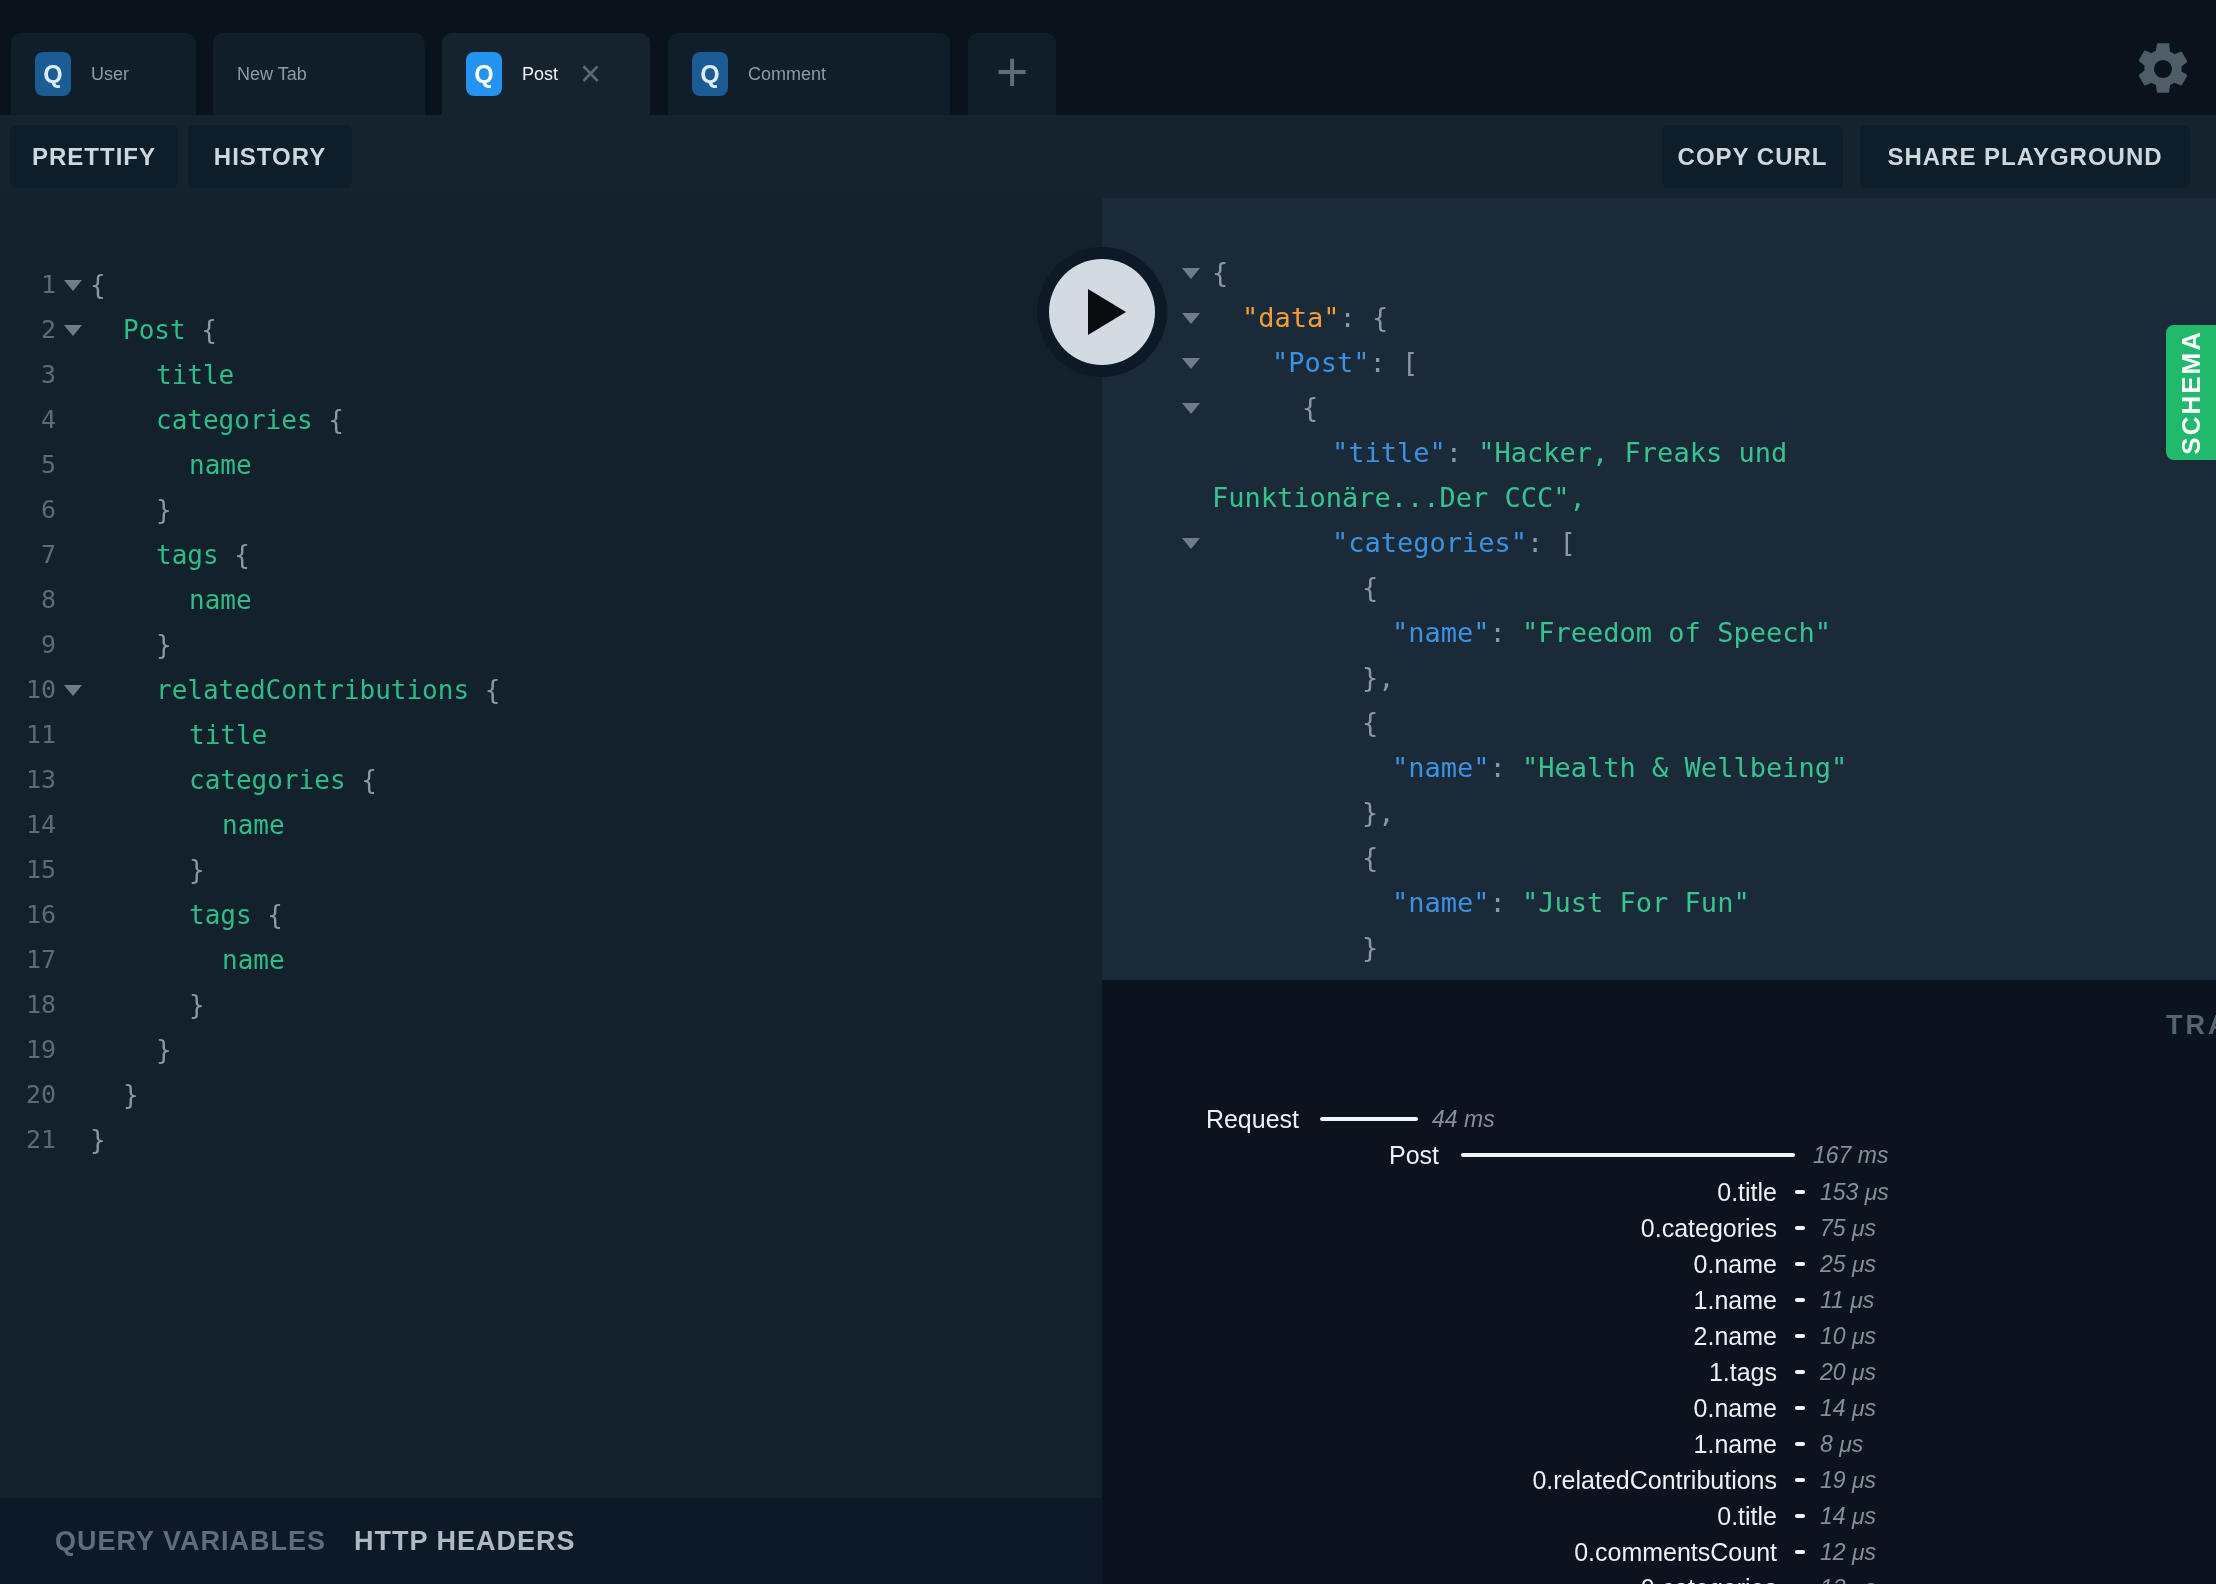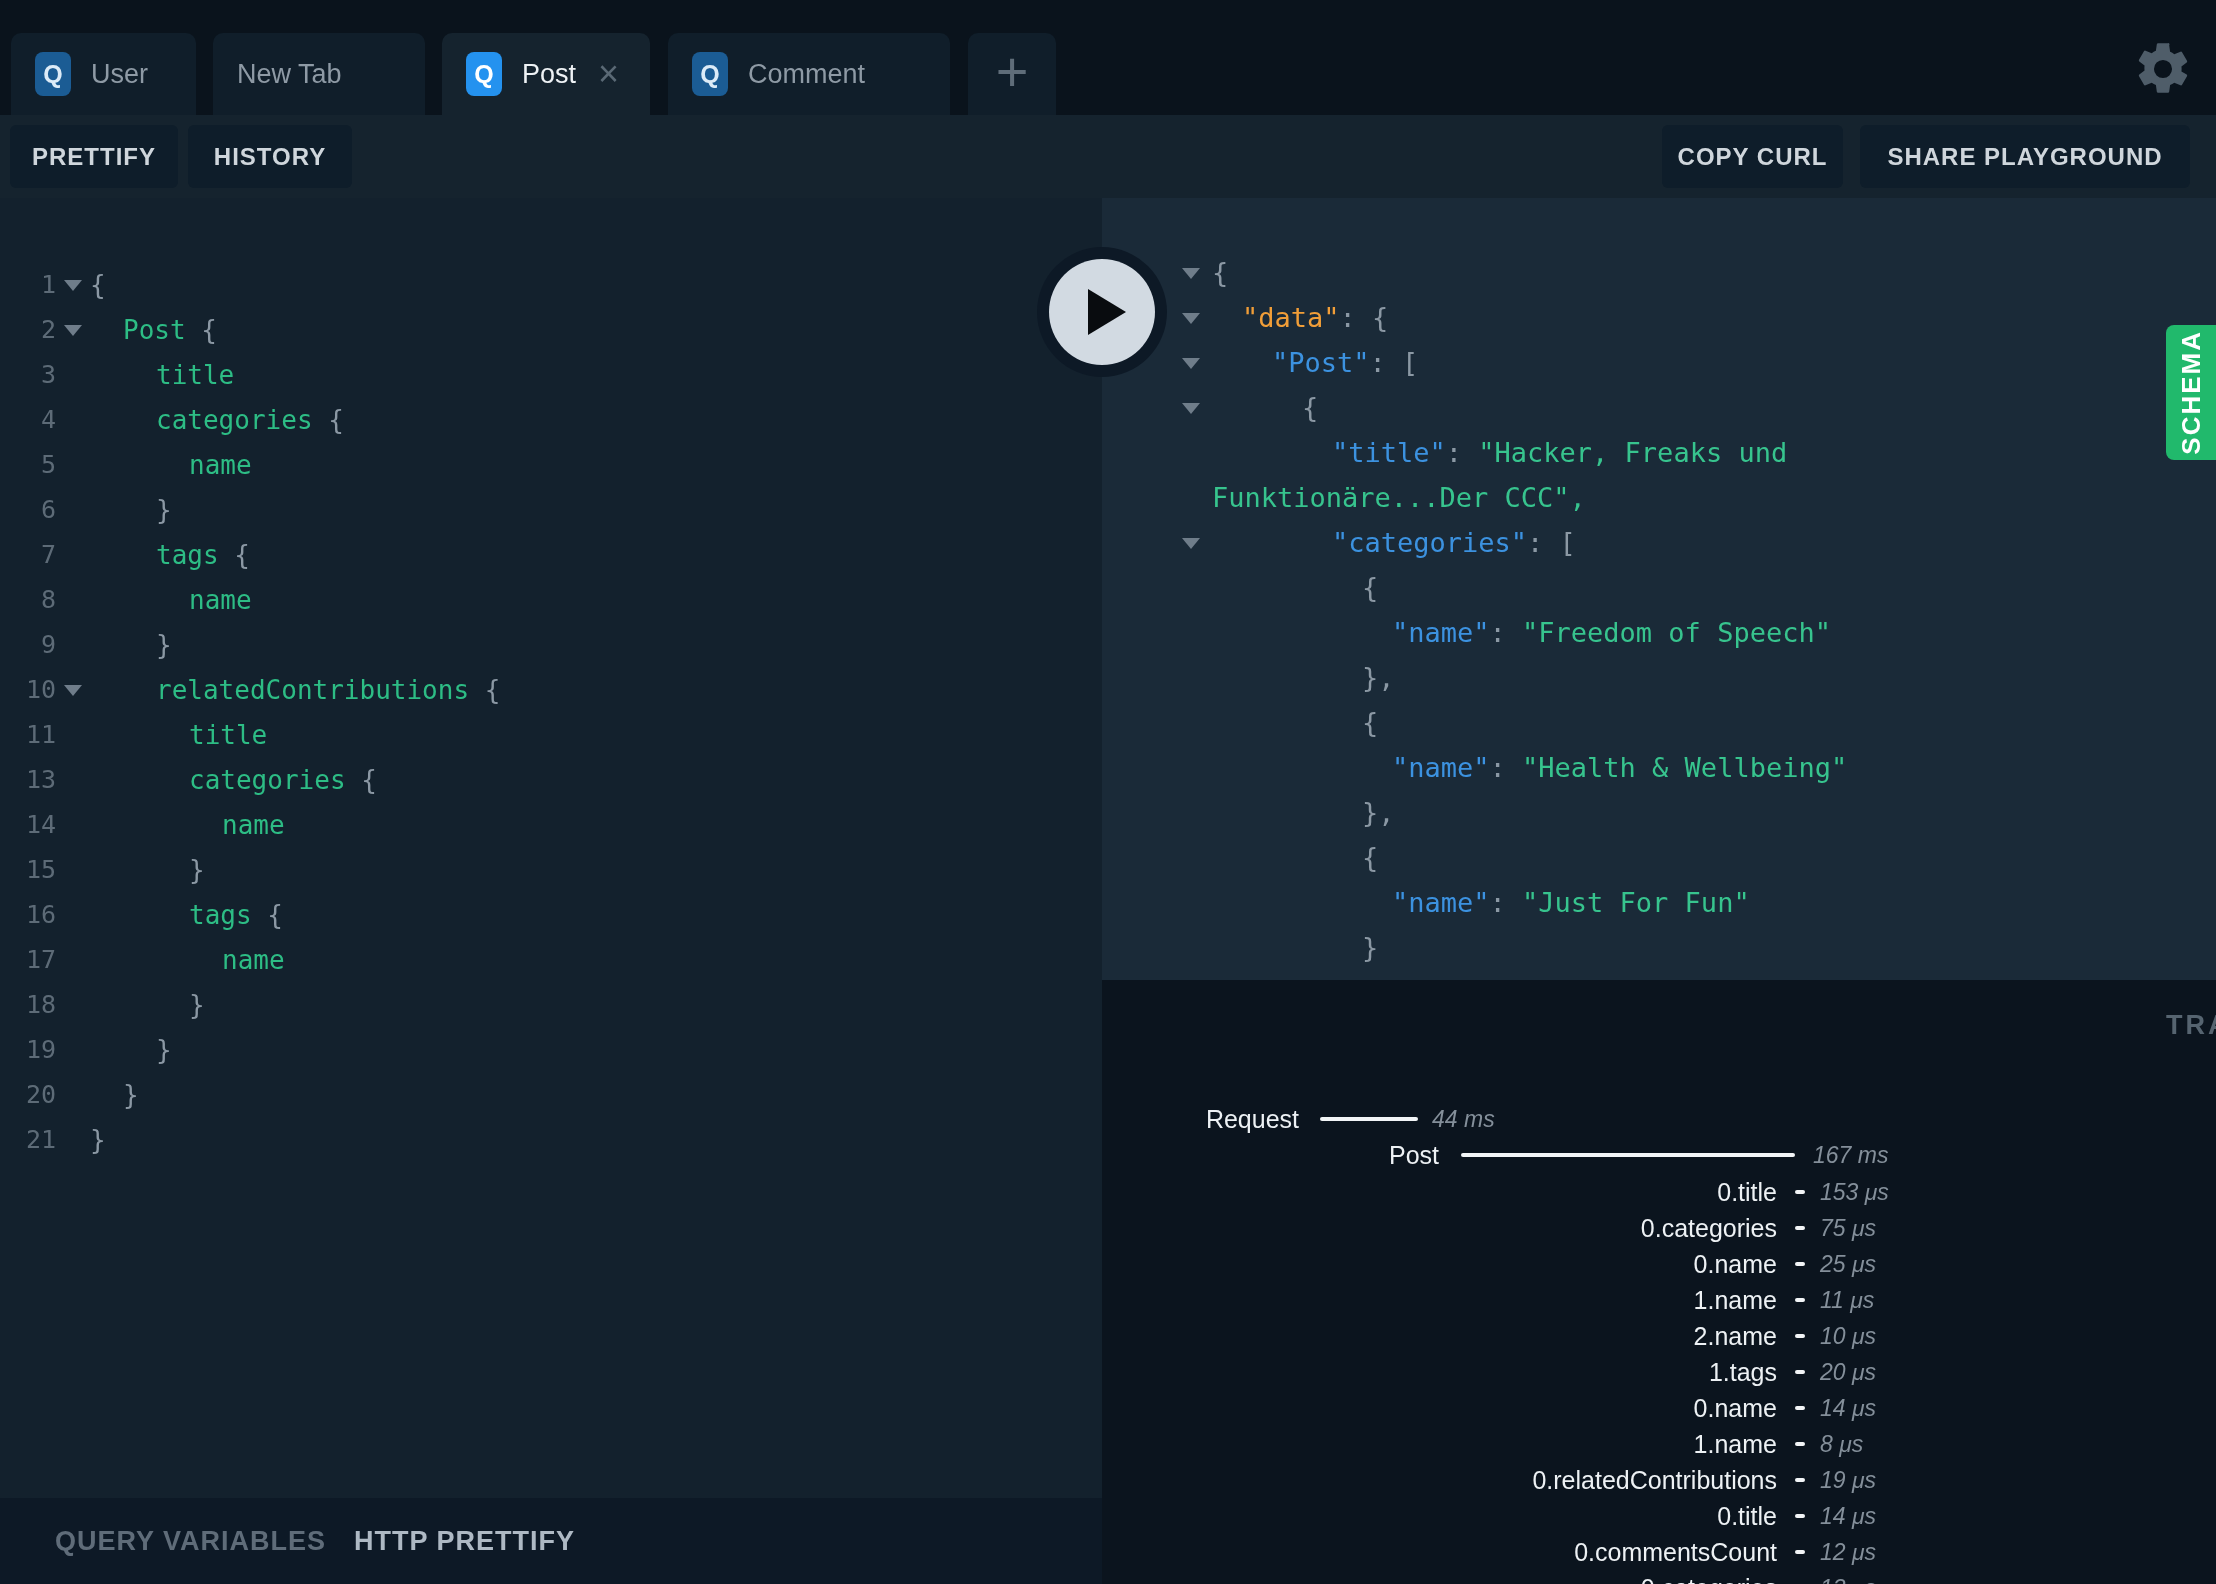--- a/index.html
+++ b/index.html
@@ -8,21 +8,21 @@
 
   
   .topbar{position:absolute;left:0;top:0;width:2216px;height:115px;background:#0a131c;}
   .tab{position:absolute;top:33px;height:82px;background:#101e2a;border-radius:10px 10px 0 0;
        display:flex;align-items:center;padding:0 24px;box-sizing:border-box;cursor:pointer;}
   .tab.active{background:#15232e;}
   .qbadge{width:36px;height:44px;border-radius:8px;background:#1b5c94;color:#dcebf7;
           display:flex;align-items:center;justify-content:center;
           font-size:25px;font-weight:bold;margin-right:20px;flex:0 0 auto;}
   .tab.active .qbadge{background:#2492ef;color:#fff;}
-  .tab-label{font-size:27px;color:#8e9aa5;white-space:nowrap;}
+  .tab-label{font-size:18px;color:#8e9aa5;white-space:nowrap;}
   .tab.active .tab-label{color:#eef2f5;}
   .tab-close{font-size:36px;color:#5a6975;margin-left:22px;line-height:1;}
   .tab.plus{display:flex;align-items:center;justify-content:center;padding:0;}
   .plus-glyph{font-size:56px;color:#5f6d79;font-weight:400;line-height:1;margin-top:-4px;}
   .gear{position:absolute;right:22px;top:38px;width:62px;height:62px;cursor:pointer;}
 
   
   .toolbar{position:absolute;left:0;top:115px;width:2216px;height:83px;background:#15232e;}
   .tbtn{position:absolute;top:10px;height:63px;background:#0e1d2a;border:none;border-radius:6px;
         color:#cfd6dc;font-family:"Liberation Sans",sans-serif;font-size:24px;font-weight:600;
@@ -208,21 +208,21 @@
           <span class="ln">20</span>
           <span style="padding-left: 67px;"><span class="seg-punct">}</span></span>
         </div>
         <div class="cl">
           <span class="ln">21</span>
           <span style="padding-left: 34px;"><span class="seg-punct">}</span></span>
         </div>
       </div>
     <div class="bottombar">
       <span class="bb-label bb-dim">QUERY VARIABLES</span>
-      <span class="bb-label bb-lit">HTTP PRETTIFY</span>
+      <span class="bb-label bb-lit">HTTP HEADERS</span>
     </div>
   </div>
 
   <div class="result-pane">
     <div class="result-lines">
         <div class="rl"><span class="fold"></span><span style="padding-left: 110px;"><span class="seg-punct">{</span></span></div>
         <div class="rl"><span class="fold"></span><span style="padding-left: 140px;"><span class="seg-data">"data"</span><span class="seg-punct">: </span><span class="seg-punct">{</span></span></div>
         <div class="rl"><span class="fold"></span><span style="padding-left: 170px;"><span class="seg-key">"Post"</span><span class="seg-punct">: </span><span class="seg-punct">[</span></span></div>
         <div class="rl"><span class="fold"></span><span style="padding-left: 200px;"><span class="seg-punct">{</span></span></div>
         <div class="rl"><span style="padding-left: 230px;"><span class="seg-key">"title"</span><span class="seg-punct">: </span><span class="seg-str">"Hacker, Freaks und</span></span></div>

